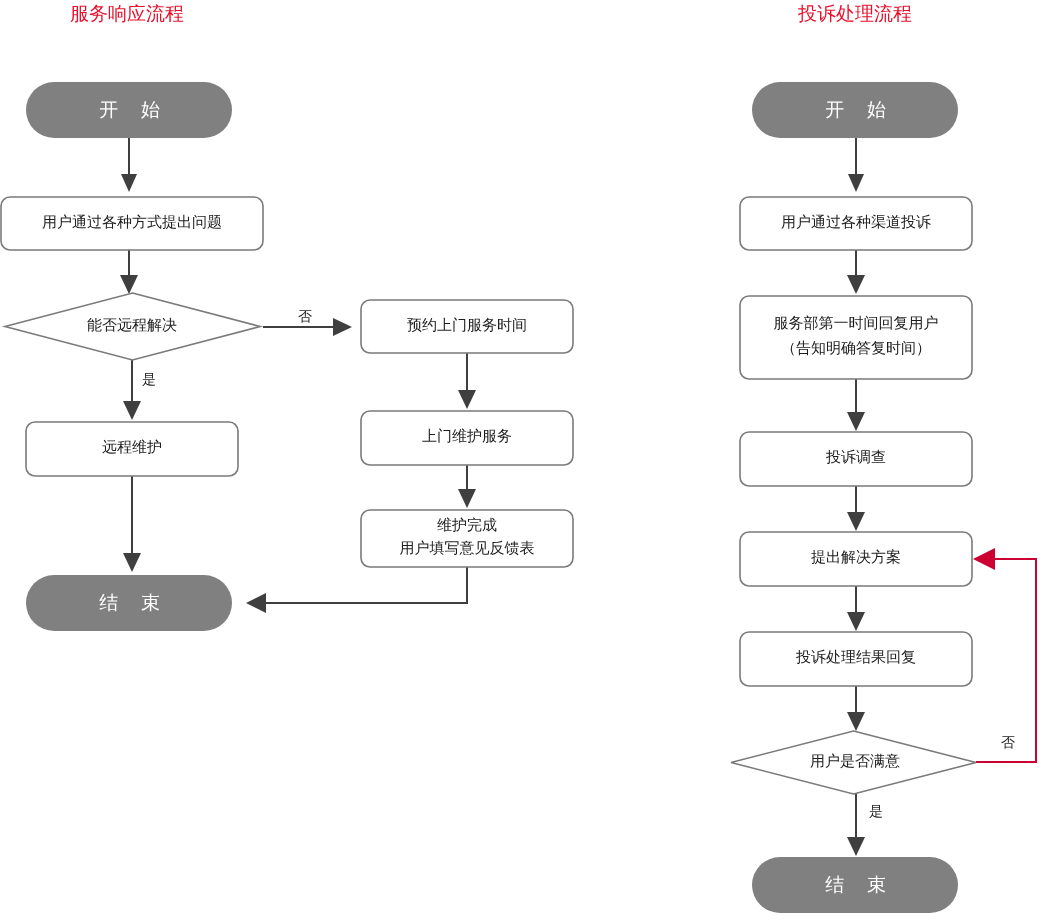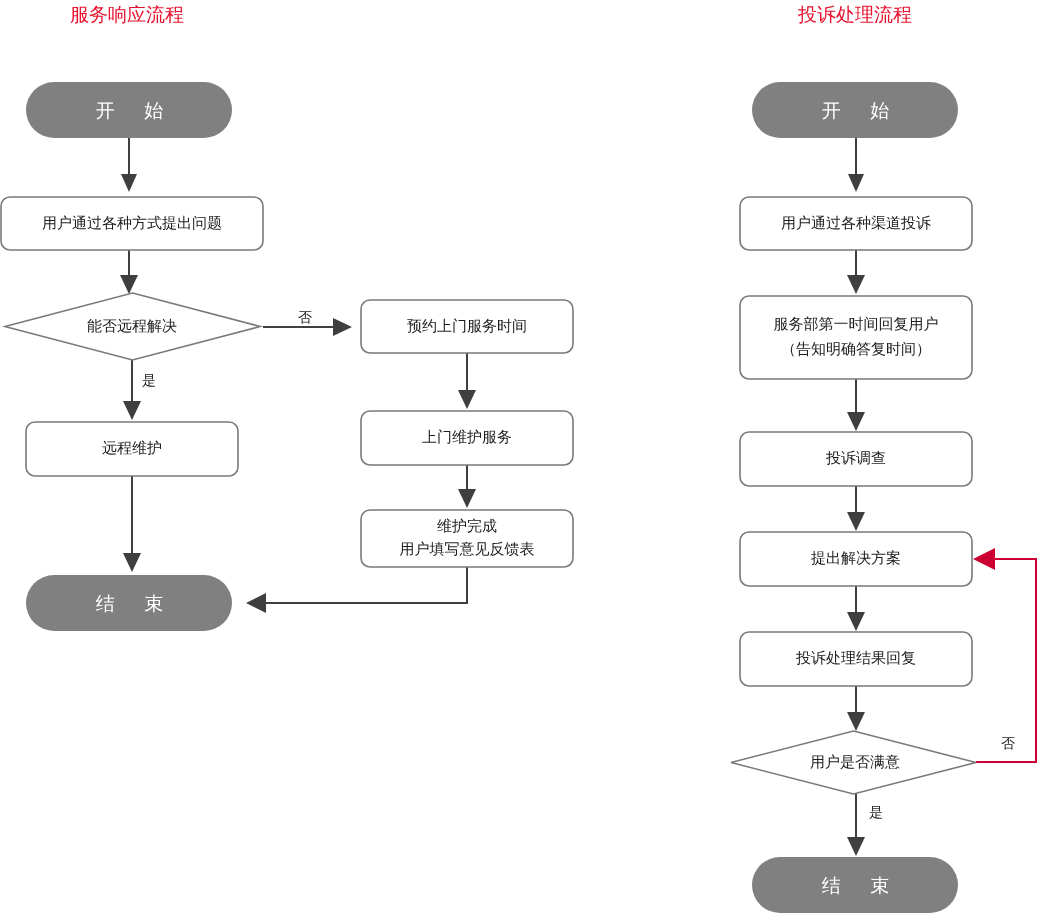--- a/index.html
+++ b/index.html
@@ -5,21 +5,21 @@
   html, body {
     margin: 0;
     padding: 0;
     background: #ffffff;
   }
   #canvas {
     position: relative;
     width: 1042px;
     height: 921px;
     background: #ffffff;
-    font-family: Liberation Mono, monospace;
+    font-family: Liberation Serif, serif;
     overflow: hidden;
   }
   svg.flow {
     position: absolute;
     left: 0;
     top: 0;
     width: 1042px;
     height: 921px;
   }
   .chart-title {

